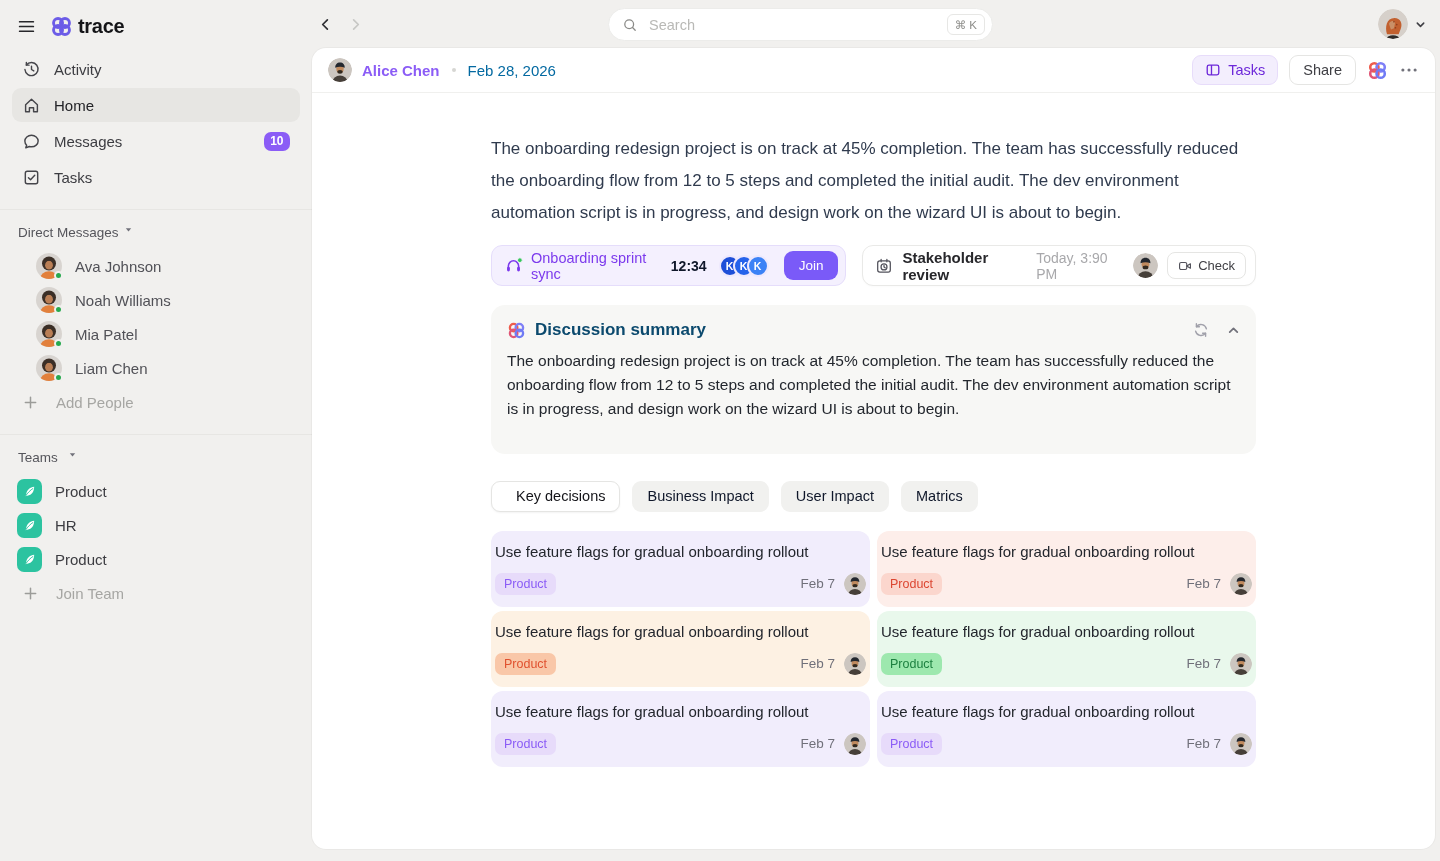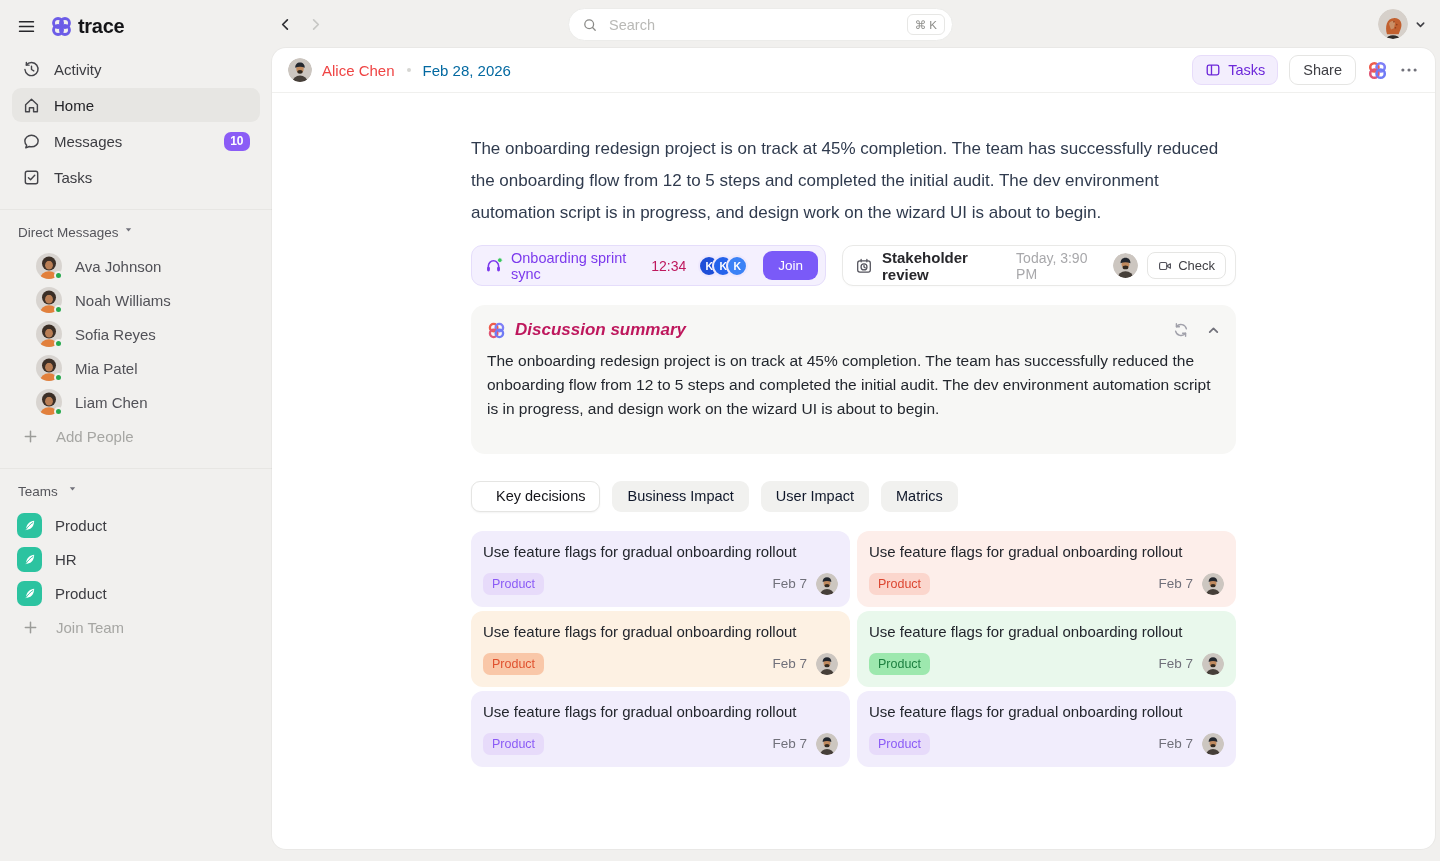--- a/index.html
+++ b/index.html
@@ -6,21 +6,21 @@
   html,body { margin:0; padding:0; }
   body {
     width:1440px; height:861px; overflow:hidden;
     background:#f1f0ee;
     font-family:"Liberation Sans", sans-serif;
     color:#18181b;
   }
   .app { display:flex; width:100%; height:100%; }
 
   
-  .sidebar { width:272px; flex:none; display:flex; flex-direction:column; }
+  .sidebar { width:312px; flex:none; display:flex; flex-direction:column; }
   .side-top { display:flex; align-items:center; gap:14px; height:52px; padding:0 17px; }
   .hamburger { background:none; border:none; padding:0; width:19px; height:19px; cursor:pointer; }
   .logo { display:flex; align-items:center; gap:5px; cursor:pointer; }
   .logo svg { width:23px; height:23px; }
   .logo-text { font-size:20px; font-weight:700; color:#141417; letter-spacing:-0.3px; }
   .nav { padding:0 12px; display:flex; flex-direction:column; gap:2px; }
   .nav-item { height:34px; border-radius:9px; padding:0 10px; display:flex; align-items:center; gap:13px; font-size:15px; color:#3c3c41; cursor:pointer; }
   .nav-item.active { background:#e7e6e3; font-weight:500; color:#232327; }
   .nav-item .ic { width:19px; height:19px; display:flex; flex:none; }
   .nav-item .ic svg { width:100%; height:100%; }
@@ -51,66 +51,66 @@
   .search input::placeholder { color:#b9b9b6; }
   .kbd { border:1px solid #e7e7e5; border-radius:6px; padding:2.5px 7px; font-size:11.5px; color:#8d8d8a; flex:none; }
   .profile { position:absolute; right:14px; top:0; height:48px; display:flex; align-items:center; gap:7px; cursor:pointer; }
   .pav { width:30px; height:30px; border-radius:50%; overflow:hidden; }
   .profile .chev { width:11px; display:flex; }
 
   
   .doc { flex:1; margin:0 5px 12px 0; background:#fff; border-radius:14px; overflow:hidden; display:flex; flex-direction:column; box-shadow:0 0 0 1px rgba(0,0,0,0.03); }
   .doc-head { height:45px; flex:none; display:flex; align-items:center; padding:0 16px; border-bottom:1px solid #f0f0ee; }
   .dh-av { width:24px; height:24px; border-radius:50%; overflow:hidden; flex:none; }
-  .dh-name { margin-left:10px; font-size:15px; font-weight:400; color:#ef4444; }
+  .dh-name { margin-left:10px; font-size:15px; font-weight:700; color:#8b5cf6; }
   .dh-dot { width:4px; height:4px; border-radius:50%; background:#d6d6d3; margin:0 12px; }
   .dh-date { font-size:15px; color:#0369a1; }
   .dh-right { margin-left:auto; display:flex; align-items:center; gap:11px; }
   .btn-tasks { display:flex; align-items:center; gap:7px; height:30px; padding:0 12px; border-radius:9px; background:#f3eefd; border:1px solid #e7dcfa; color:#6d28d9; font-size:14.5px; font-weight:500; cursor:pointer; font-family:inherit; }
   .btn-tasks svg { width:16px; height:16px; }
   .btn-share { height:30px; padding:0 13px; border-radius:9px; background:#fff; border:1px solid #e5e5e3; color:#3f3f44; font-size:14.5px; font-weight:500; cursor:pointer; font-family:inherit; }
   .knot-sm { width:21px; height:21px; display:flex; cursor:pointer; }
   .more { width:20px; display:flex; cursor:pointer; background:none; border:none; padding:0; }
 
   .doc-body { flex:1; overflow:hidden; }
   .content { width:765px; margin:0 auto; padding-top:27px; }
   .title { margin:0; font-size:28.5px; line-height:36px; font-weight:700; color:#182236; letter-spacing:-0.3px; }
   .intro { margin:13px 0 0; font-size:17px; line-height:32px; color:#303b4e; }
 
   .mrow { margin-top:16px; display:flex; gap:16px; }
   .mc1 { display:flex; align-items:center; height:41px; padding:0 7px 0 12px; background:#f4f0fe; border:1px solid #e5ddfb; border-radius:11px; gap:8px; }
   .mc1 .hs { width:19px; height:19px; display:flex; flex:none; }
   .mname { font-size:14.5px; font-weight:500; color:#7c3aed; }
-  .mdur { font-size:14px; color:#be185d; margin-left:1px; }
+  .mdur { font-size:14px; color:#0f172a; margin-left:1px;font-weight:bold; }
   .pstack { display:flex; align-items:center; margin-left:4px; }
   .pa { width:22px; height:22px; border-radius:50%; color:#fff; font-size:10.5px; font-weight:700; display:flex; align-items:center; justify-content:center; border:2px solid #eee9fd; margin-left:-8px; }
   .pa:first-child { margin-left:0; }
   .btn-join { margin-left:7px; height:29px; padding:0 15px; border:none; border-radius:9px; background:#7a5af8; color:#fff; font-size:13.5px; font-weight:500; cursor:pointer; font-family:inherit; }
   .mc2 { display:flex; align-items:center; height:41px; padding:0 9px 0 12px; background:#fff; border:1px solid #e9e9e7; border-radius:11px; gap:9px; box-shadow:0 1px 2px rgba(0,0,0,.02); }
   .mc2 .cal { width:18px; height:18px; display:flex; flex:none; }
   .ename { font-size:15px; font-weight:600; color:#27272b; }
   .etime { font-size:14px; color:#a8a8ab; }
   .eav { width:25px; height:25px; border-radius:50%; overflow:hidden; flex:none; }
   .btn-check { display:flex; align-items:center; gap:6px; height:27px; padding:0 10px; background:#fff; border:1px solid #e5e5e3; border-radius:8px; font-size:13px; color:#3f3f44; cursor:pointer; font-family:inherit; }
   .btn-check svg { width:14px; height:14px; }
 
   .summary { margin-top:19px; background:#f7f7f5; border-radius:14px; padding:15px 16px 17px; }
   .sum-head { display:flex; align-items:center; }
   .sum-knot { width:19px; height:19px; margin-right:9px; display:flex; }
-  .sum-title { font-size:17px; font-weight:700; color:#be185d;font-style:italic; }
+  .sum-title { font-size:17px; font-weight:700; color:#0c4a6e; }
   .sum-actions { margin-left:auto; display:flex; align-items:center; gap:18px; }
   .icon-btn { background:none; border:none; padding:0; display:flex; cursor:pointer; }
   .sum-body { margin-top:9px; font-size:15.5px; line-height:24px; color:#23272e; }
 
   .tabs { margin-top:27px; display:flex; gap:12px; }
   .tab { height:31px; padding:0 14px; display:flex; align-items:center; border-radius:9px; font-size:14.5px; background:#f1f1ef; color:#0f172a; border:1px solid transparent; cursor:pointer; }
   .tab.on { background:#fff; border-color:#e5e5e3; color:#141419; font-weight:500; box-shadow:0 1px 2px rgba(0,0,0,.05);padding-left:24px; }
 
   .grid { margin-top:19px; display:grid; grid-template-columns:1fr 1fr; gap:4px 7px; }
-  .gc { height:76px; border-radius:12px; padding:12px 12px; display:flex; flex-direction:column; justify-content:space-between; cursor:pointer; }
+  .gc { height:76px; border-radius:12px; padding:12px 4px; display:flex; flex-direction:column; justify-content:space-between; cursor:pointer; }
   .gc-t { font-size:15px; color:#23262d; }
   .gc-f { display:flex; align-items:center; }
   .gc-badge { font-size:12.5px; font-weight:500; border-radius:7px; padding:4px 9px; }
   .gc-date { margin-left:auto; font-size:13.5px; color:#70707a; margin-right:9px; }
   .gc-av { width:22px; height:22px; border-radius:50%; overflow:hidden; }
   .hidden-defs { position:absolute; width:0; height:0; }
 </style>
 </head>
 <body>
 
@@ -242,29 +242,20 @@
     </span>
     <span>Noah Williams</span>
   </div>
         <div class="dm-item">
     <span class="av-wrap">
       <svg class="av" viewBox="0 0 32 32">
               <use href="#av-dm"></use>
             </svg>
       <span class="dot-on"></span>
     </span>
-    <span>Sofia Reyes</span>
-  </div>
-        <div class="dm-item">
-    <span class="av-wrap">
-      <svg class="av" viewBox="0 0 32 32">
-              <use href="#av-dm"></use>
-            </svg>
-      <span class="dot-on"></span>
-    </span>
     <span>Mia Patel</span>
   </div>
         <div class="dm-item">
     <span class="av-wrap">
       <svg class="av" viewBox="0 0 32 32">
               <use href="#av-dm"></use>
             </svg>
       <span class="dot-on"></span>
     </span>
     <span>Liam Chen</span>

